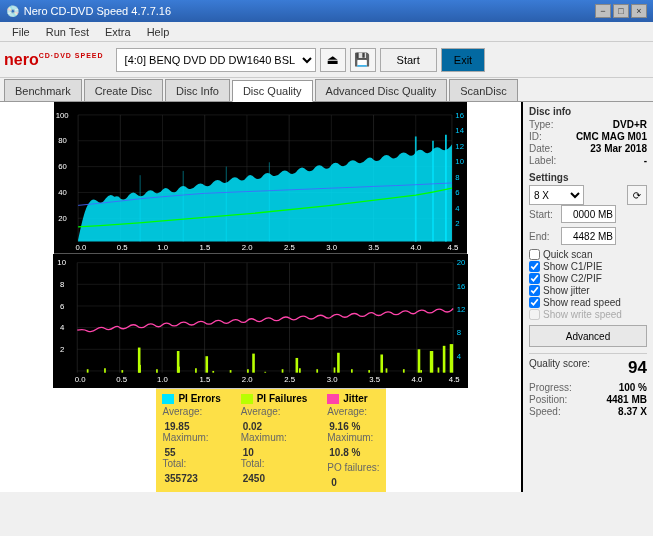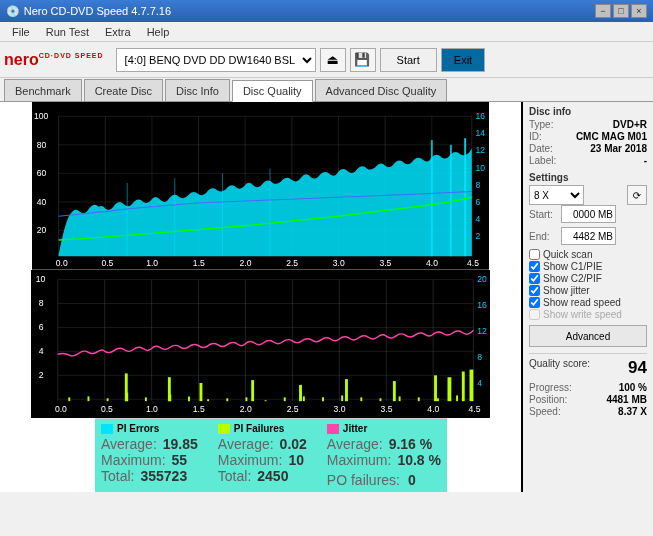--- a/index.html
+++ b/index.html
@@ -35,25 +35,25 @@
     .chart-area { flex: 1; background: white; border-right: 2px solid #000000; display: flex; flex-direction: column; align-items: center; }
     
     
     .chart-top { height: 175px; background: #000; position: relative; overflow: hidden; border-bottom: 1px solid #555; }
     .chart-bottom { height: 155px; background: #000; position: relative; overflow: hidden; }
     
     
     .chart-svg { width: 100%; height: 100%; }
     
     
-    .legend-area { padding: 4px 6px; background: #5eead4; border-top: 1px solid #ccc; display: flex; gap: 20px; flex-wrap: wrap; margin-left: 21px; }
+    .legend-area { padding: 4px 6px; background: #fde047; border-top: 1px solid #ccc; display: flex; gap: 20px; flex-wrap: wrap; margin-left: 21px; }
     .legend-group { display: flex; flex-direction: column; }
     .legend-header { display: flex; align-items: center; gap: 4px; font-size: 10px; font-weight: bold; margin-bottom: 2px; }
     .legend-color { width: 12px; height: 10px; display: inline-block; }
-    .legend-stats { font-size: 14px; color: #333; }
+    .legend-stats { font-size: 10px; color: #333; flex-direction: column; }
     .legend-row { display: flex; gap: 4px; }
     .legend-label { color: #666; }
     .legend-value { font-weight: bold; }
     
     
     .sidebar { width: 130px; background: #f0f0f0; padding: 4px 6px; font-size: 10px; }
     .sidebar-section { margin-bottom: 6px; }
     .sidebar-title { font-weight: bold; font-size: 10px; margin-bottom: 2px; color: #333; }
     .sidebar-row { display: flex; justify-content: space-between; margin-bottom: 1px; }
     .sidebar-key { color: #666; }
@@ -121,20 +121,21 @@
   <button class="start-btn">Start</button>
   <button class="exit-btn">Exit</button>
 </div>
 
 <div class="tabs">
   <div class="tab">Benchmark</div>
   <div class="tab">Create Disc</div>
   <div class="tab">Disc Info</div>
   <div class="tab active">Disc Quality</div>
   <div class="tab">Advanced Disc Quality</div>
+  <div class="tab">ScanDisc</div>
 </div>
 
 <div class="main">
 
   <div class="chart-area">
 
     <div class="chart-top">
       <svg class="chart-svg" viewBox="0 0 480 175" preserveAspectRatio="none">
 
         <rect width="480" height="175" fill="#000"></rect>

